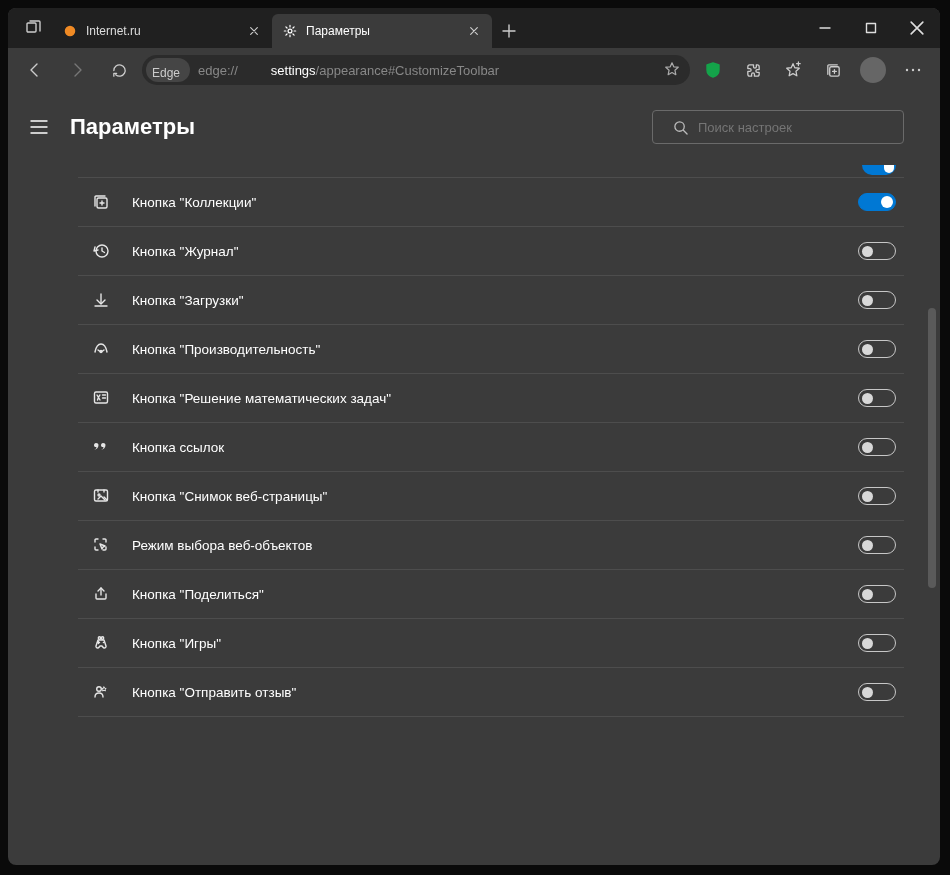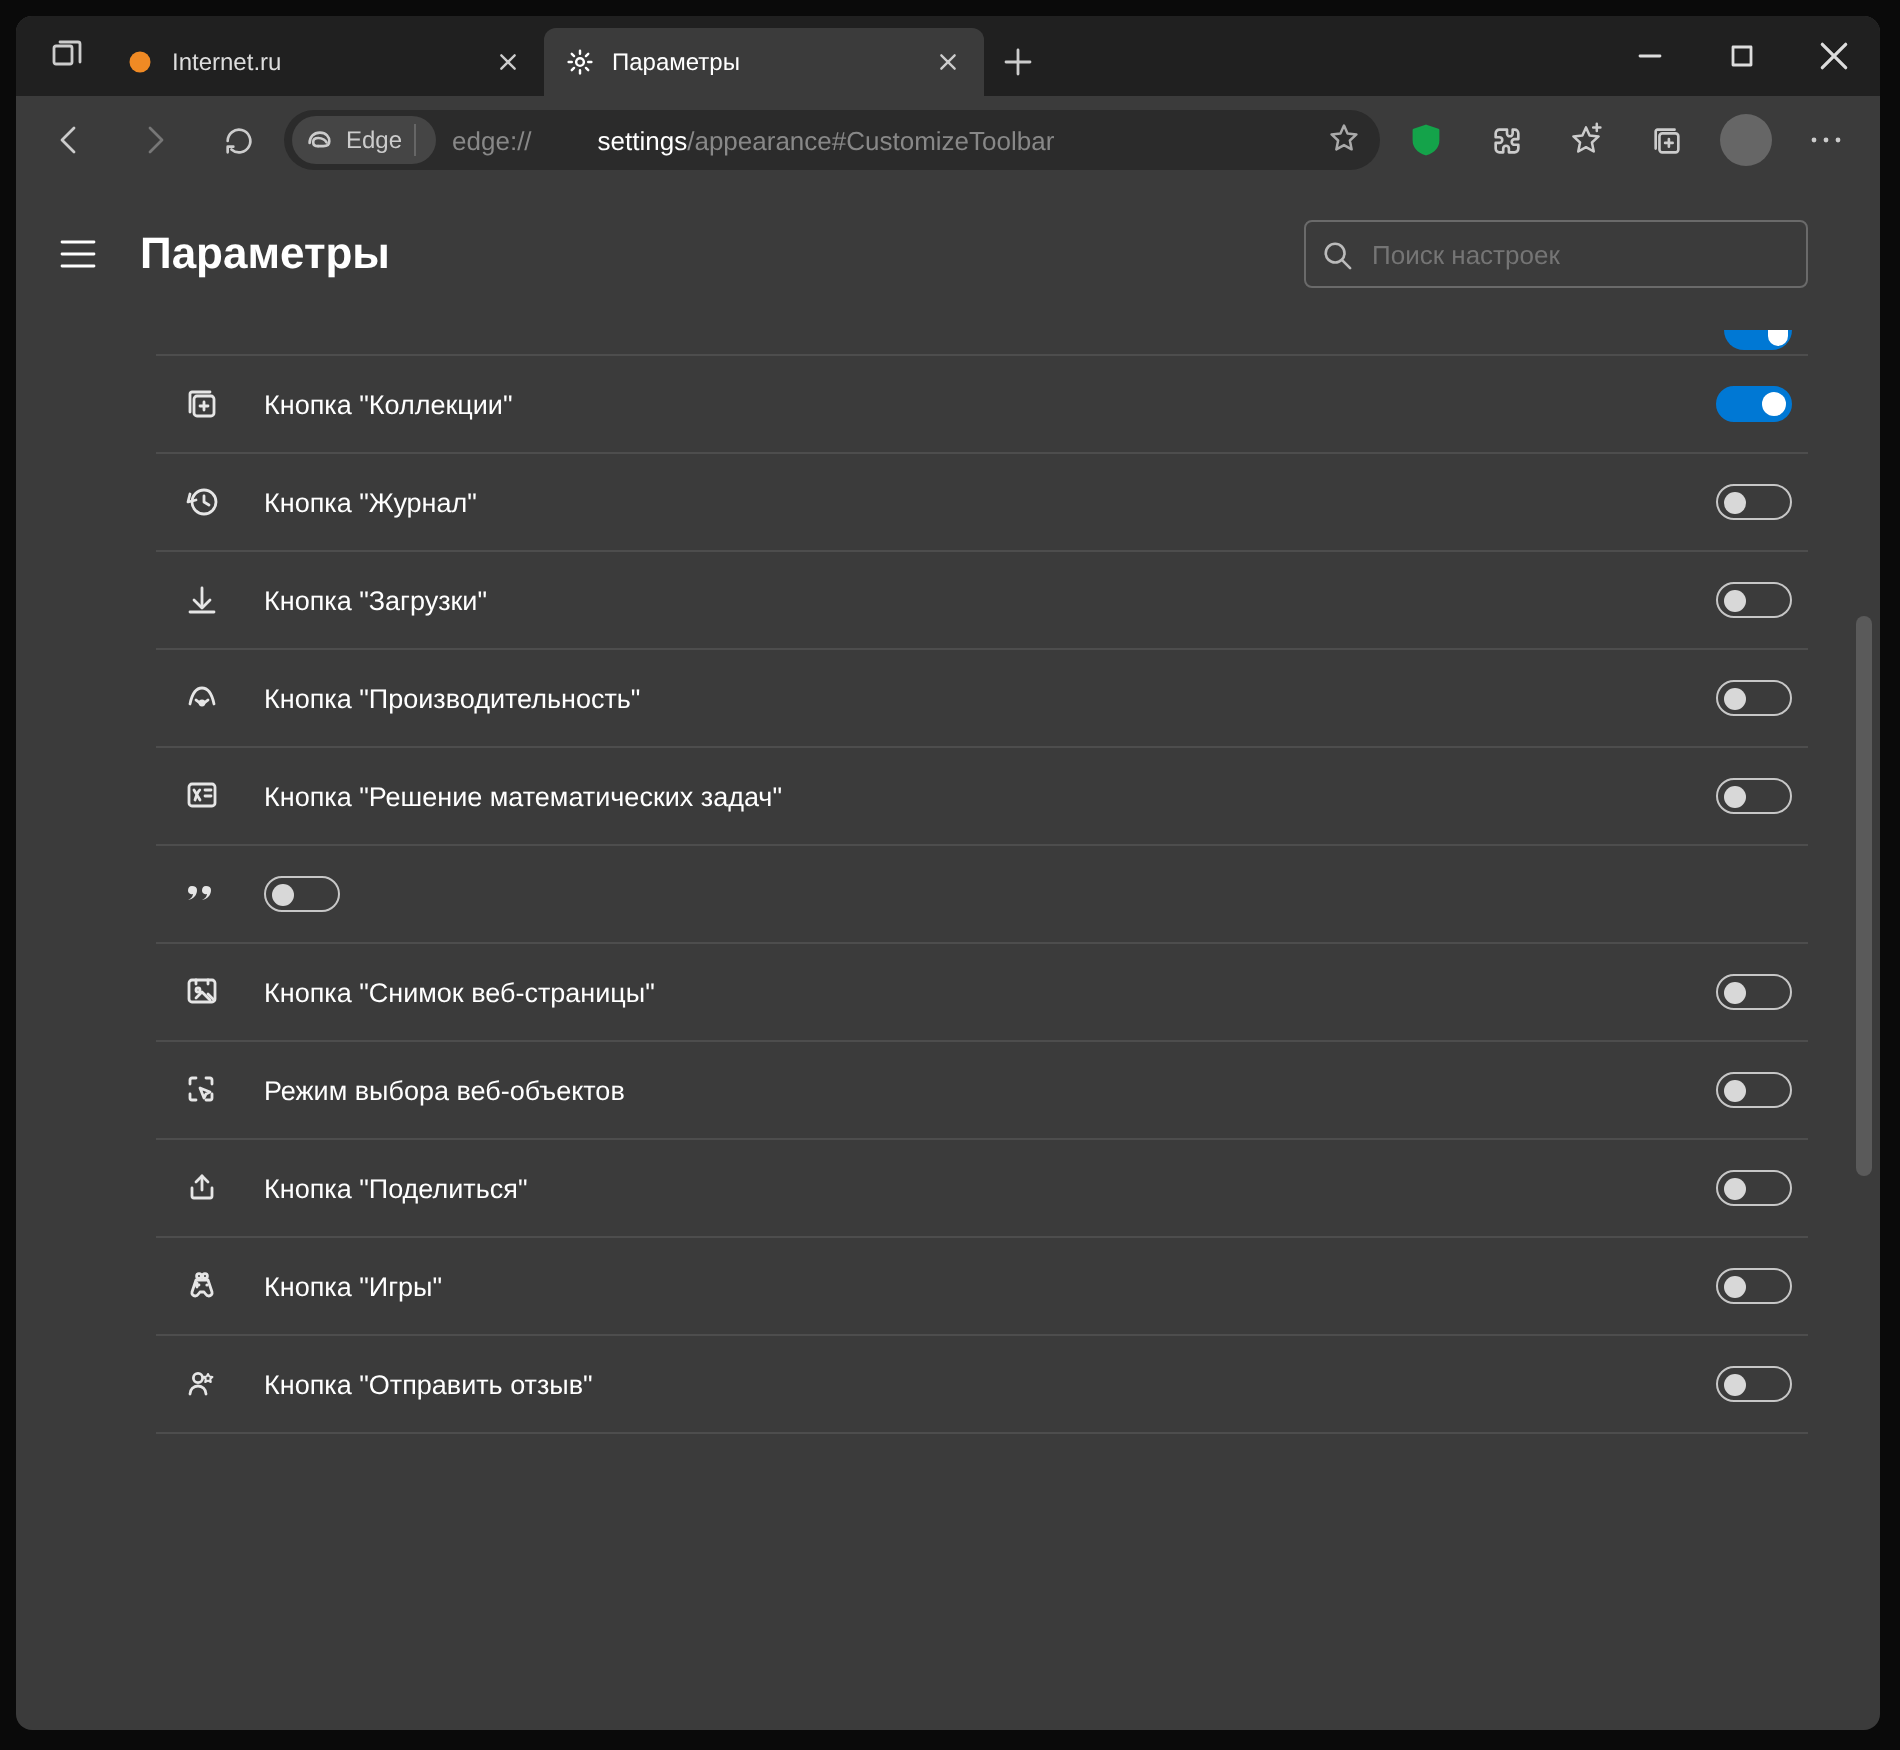--- a/index.html
+++ b/index.html
@@ -21,32 +21,32 @@
   .win-controls { margin-left: auto; display:flex; }
   .win-btn { width: 46px; height: 40px; display:flex; align-items:center; justify-content:center; color:#ddd; font-size: 12px;}
   .win-btn svg { width: 12px; height: 12px; }
   .win-btn.close svg { width: 14px; height: 14px; }
 
   
   .toolbar { display:flex; align-items:center; height: 44px; background:#3b3b3b; padding: 0 8px; gap: 4px; }
   .tb-btn { width: 38px; height: 32px; display:flex; align-items:center; justify-content:center; color:#ccc; border-radius:4px; }
   .tb-btn.disabled { color:#777; }
   .addr-wrap { display:flex; align-items:center; height: 30px; background:#2b2b2b; border-radius: 15px; padding: 0 10px 0 4px; flex:1; gap: 8px; min-width: 0; }
-  .addr-badge { display:flex; align-items:center; gap:6px; color:#ccc; font-size:12px; padding: 2px 10px 2px 6px; background:#454545; border-radius: 12px; height: 24px; }
+  .addr-badge { display:flex; align-items:center; gap:6px; color:#ccc; font-size:12px; padding: 2px 10px 2px 6px; background:#454545; border-radius: 12px; height: 24px; flex-direction: column; }
   .addr-text { flex:1; color:#888; font-size:13px; white-space:nowrap; overflow:hidden; }
   .addr-text .hl { color:#fff;padding-left:33px; }
   .addr-star { color:#aaa; }
   .right-icons { display:flex; align-items:center; gap: 2px; }
   .profile-dot { width: 26px; height: 26px; border-radius:50%; background:#666; margin: 0 6px; }
 
   
   .page-head { display:flex; align-items:center; padding: 18px 36px 14px 14px; gap: 14px; }
   .hamburger { width: 34px; height:34px; display:flex; align-items:center; justify-content:center; color:#fff; }
   .page-title { font-size: 22px; font-weight: 600; flex:1; }
-  .search-box { display:flex; align-items:center; height: 34px; width: 252px; border: 1px solid #6a6a6a; border-radius: 4px; background: transparent; padding: 0 8px; gap: 10px; color:#bbb; }
+  .search-box { display:flex; align-items:center; height: 34px; width: 252px; border: 1px solid #6a6a6a; border-radius: 4px; background: transparent; padding: 0 20px; gap: 10px; color:#bbb; }
   .search-box input { flex:1; background: transparent; border: none; outline: none; color:#fff; font-size: 13px; }
 
   
   .content { flex:1; overflow:auto; padding: 6px 0 0 0; }
   .settings-panel { margin: 0 36px 0 70px; }
   .setting-row { display:flex; align-items:center; height: 49px; border-bottom: 1px solid #4d4d4d; padding: 0 8px 0 12px; position:relative; }
   .setting-row:first-child { height: 20px; border-bottom:1px solid #4d4d4d; }
   .setting-row.highlighted { border: 3px solid #e62117; border-radius: 5px; }
   .setting-row .row-icon { width: 22px; height: 22px; display:flex; align-items:center; justify-content:center; color:#e6e6e6; margin-right: 20px; }
   .setting-row .row-icon svg { width: 18px; height: 18px; }
@@ -275,20 +275,21 @@
           </span>
           <span class="row-label">Кнопка "Решение математических задач"</span>
           <div class="toggle off"></div>
         </div>
         <div class="setting-row">
           <span class="row-icon">
             <svg viewBox="0 0 18 18">
               <use href="#ic-quote"></use>
             </svg>
           </span>
+          <span class="row-label">Кнопка ссылок</span>
           <div class="toggle off"></div>
         </div>
         <div class="setting-row">
           <span class="row-icon">
             <svg viewBox="0 0 18 18">
               <use href="#ic-capture"></use>
             </svg>
           </span>
           <span class="row-label">Кнопка "Снимок веб-страницы"</span>
           <div class="toggle off"></div>

